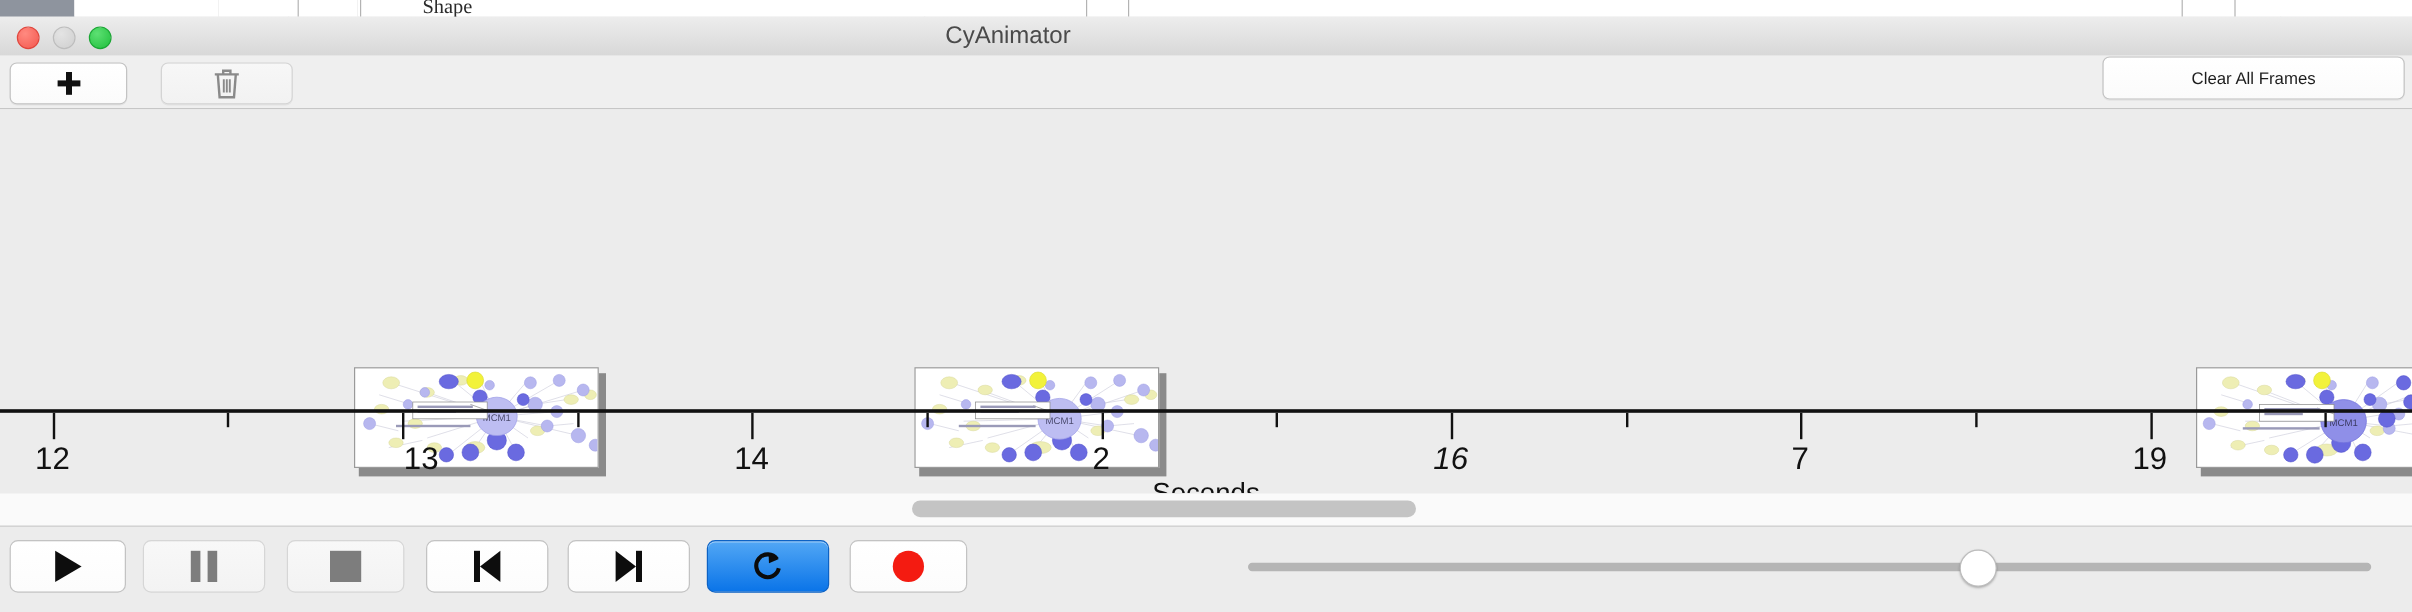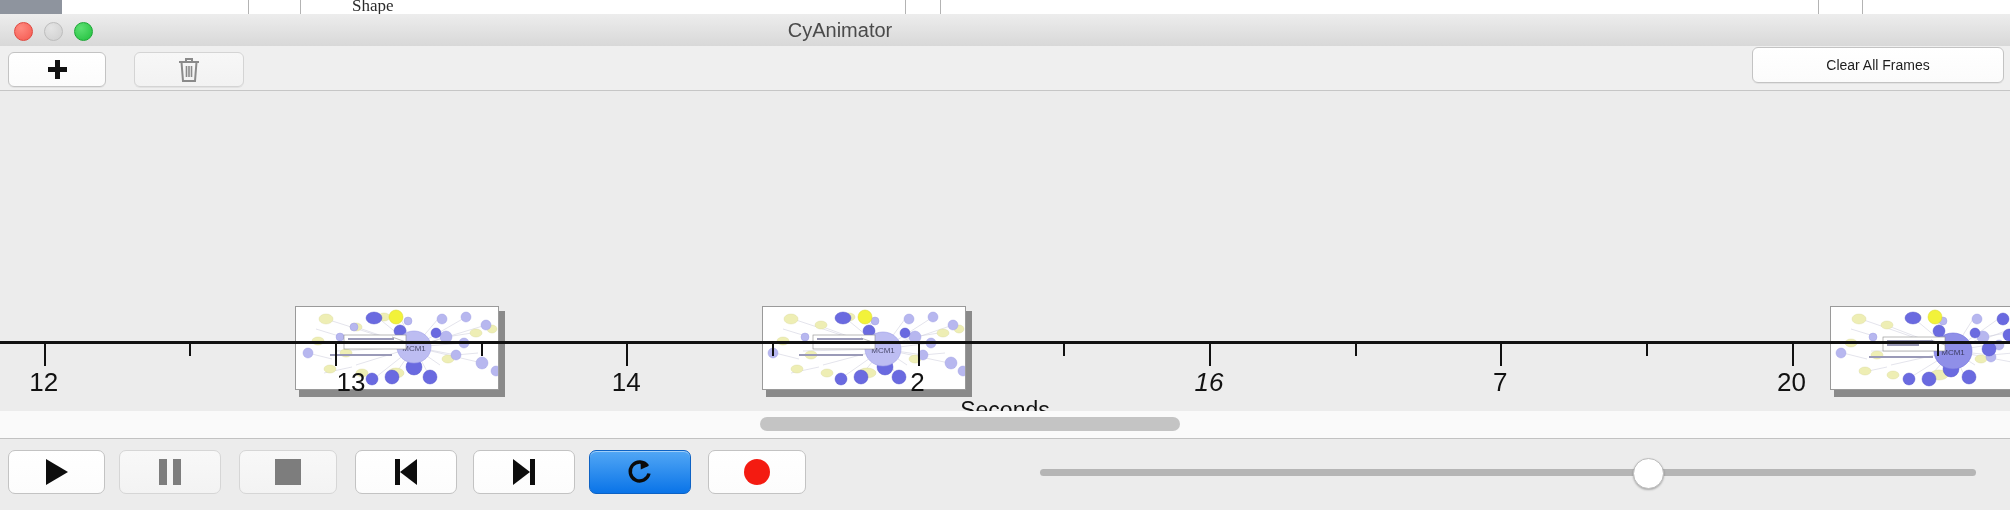--- a/index.html
+++ b/index.html
@@ -364,21 +364,21 @@
           <div class="tlbl" style="left: 335px; margin-left: 16px;">13</div>
           <div class="tk maj" style="left: 626.304px;"></div>
           <div class="tlbl" style="left: 626.304px;">14</div>
           <div class="tk maj" style="left: 917.609px;"></div>
           <div class="tlbl" style="left: 917.609px;">2</div>
           <div class="tk maj" style="left: 1208.91px;"></div>
           <div class="tlbl" style="left: 1208.91px; font-style: italic;">16</div>
           <div class="tk maj" style="left: 1500.22px;"></div>
           <div class="tlbl" style="left: 1500.22px;">7</div>
           <div class="tk maj" style="left: 1791.52px;"></div>
-          <div class="tlbl" style="left: 1791.52px;">20</div>
+          <div class="tlbl" style="left: 1791.52px;">19</div>
         </div>
       <div class="axis-title">Seconds</div>
     </div>
   </div>
 
   <div class="hscroll">
     <div class="thumb" style="left: 760px; width: 420px;"></div>
   </div>
 
   <div class="playbar">

